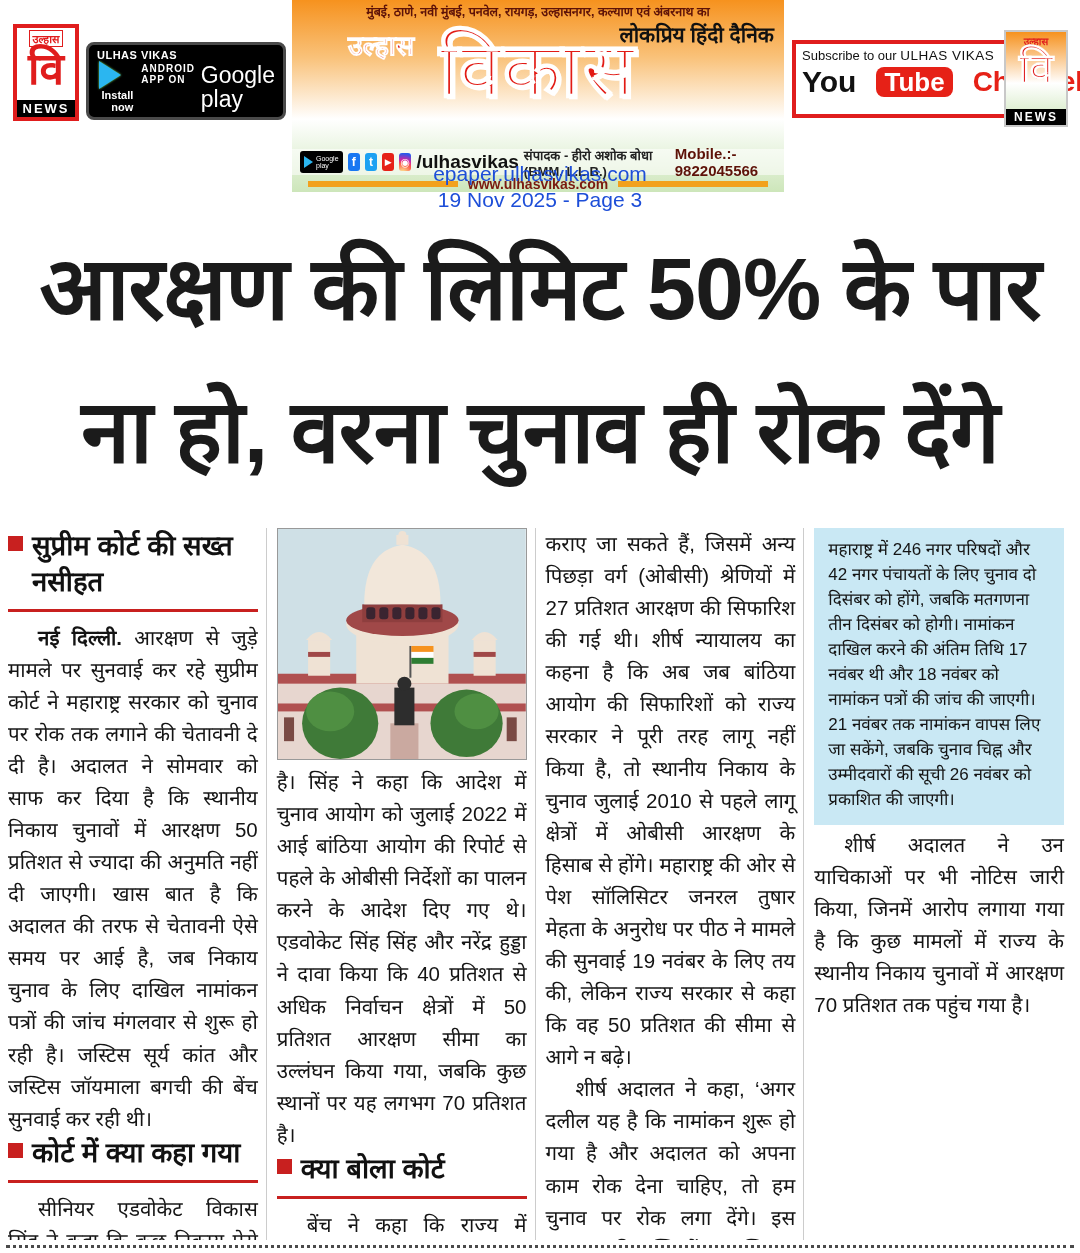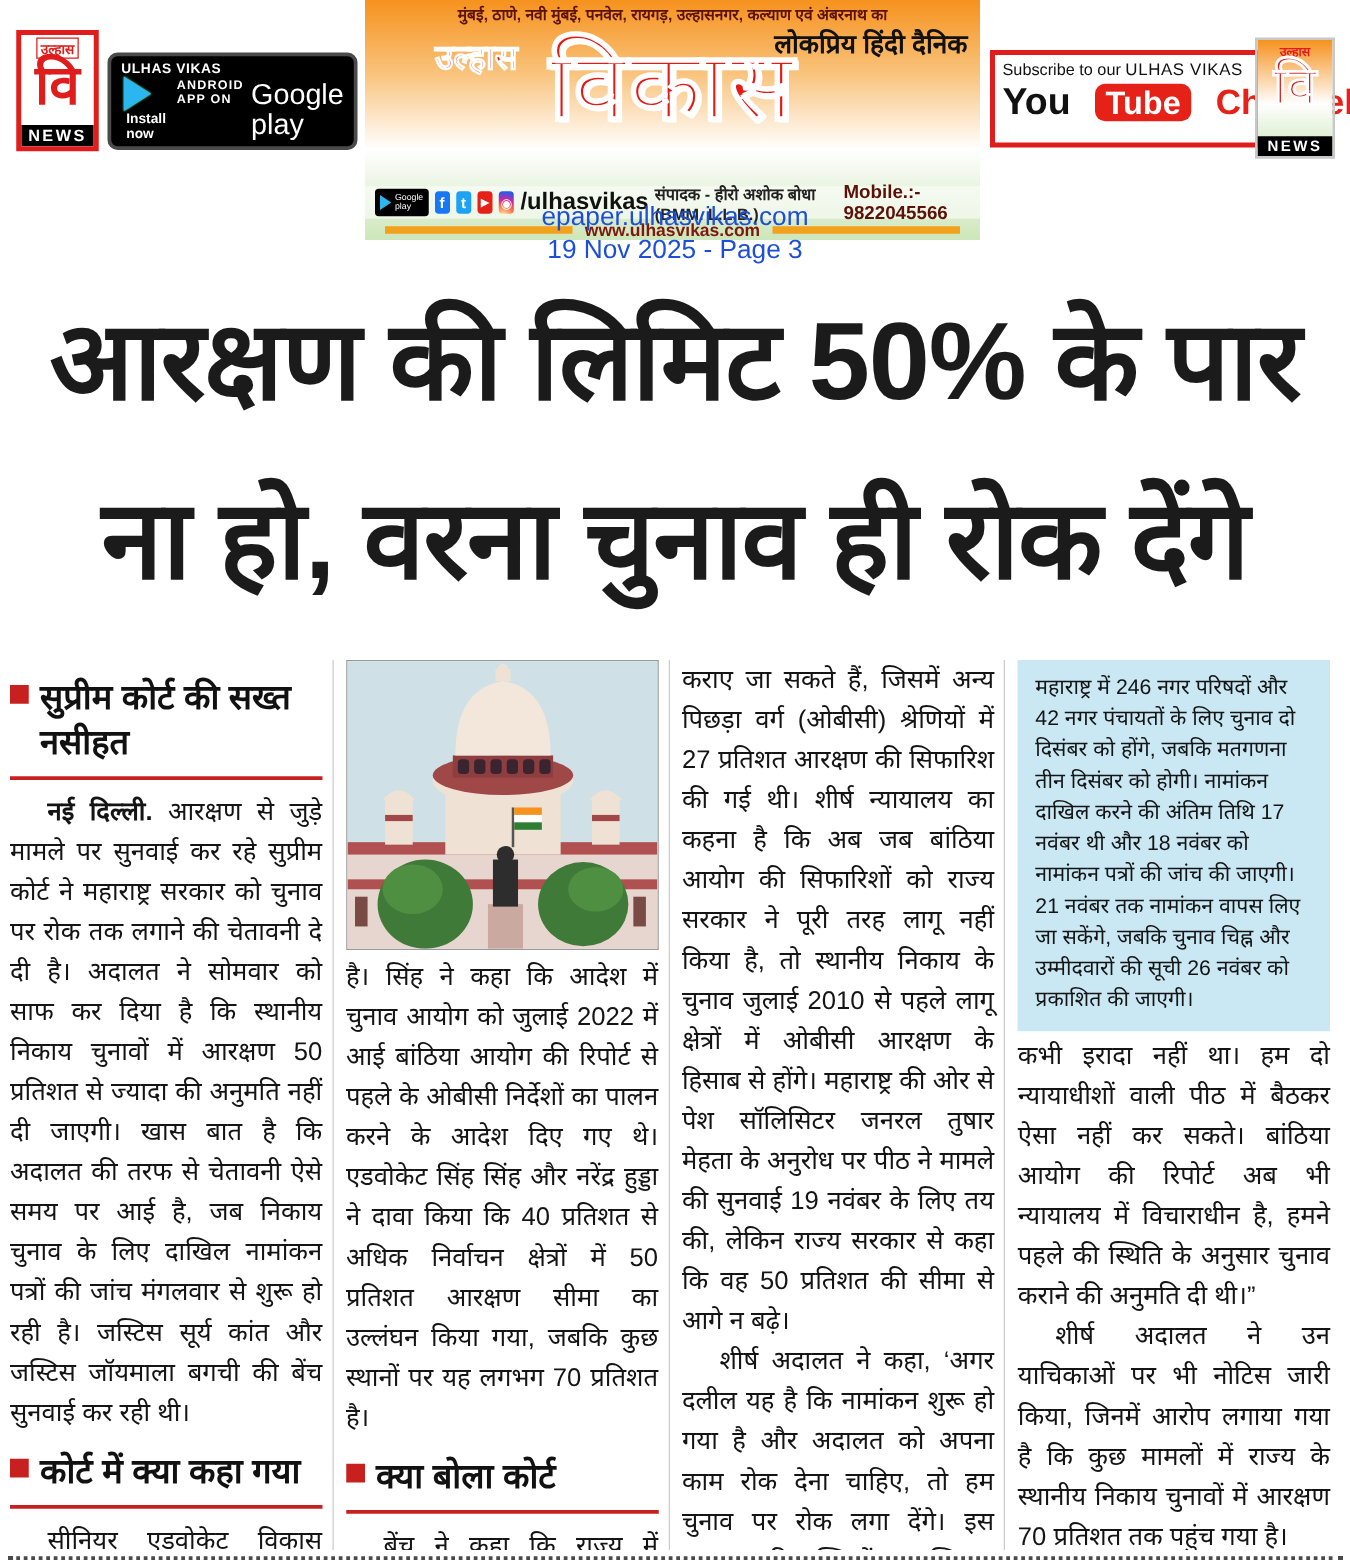--- a/index.html
+++ b/index.html
@@ -13,21 +13,21 @@
   .logo-left .l-big { font-size:44px; font-weight:bold; color:#e01d1d; line-height:1.0; }
   .logo-left .l-news { background:#000; color:#fff; font-weight:bold; font-size:13px; letter-spacing:2px; width:100%; text-align:center; padding:1px 0; margin-top:auto; }
 
   .gp-banner { position:absolute; left:86px; top:42px; width:200px; height:78px; background:#000; border:3px solid #4a4a4a; border-radius:8px; color:#fff; padding:4px 8px; cursor:pointer; }
   .gp-banner .gpb-brand { font-size:11px; font-weight:bold; letter-spacing:.5px; }
   .gp-banner .gpb-row { display:flex; align-items:center; gap:8px; }
   .gp-triangle { width:0; height:0; border-top:14px solid transparent; border-bottom:14px solid transparent; border-left:22px solid #2bb6f0; filter:drop-shadow(0 0 1px #7ae05a); margin-left:2px; }
   .gp-banner .gpb-right { display:flex; }
   .gp-banner .gpb-line1 { font-size:10px; font-weight:bold; letter-spacing:1px; }
   .gp-banner .gpb-line2 { font-size:23px; font-weight:normal; line-height:1.05; }
-  .gp-banner .gpb-install { font-size:11px; font-weight:bold; margin-left:4px; }
+  .gp-banner .gpb-install { font-size:11px; font-weight:bold; margin-left:4px;text-align:right; }
 
   .masthead { position:absolute; left:292px; top:0; width:492px; height:192px; background:linear-gradient(180deg,#f6921e 0%,#f9c27a 30%,#ffffff 62%,#cde6ba 100%); overflow:hidden; }
   .coverage { text-align:center; font-size:12.5px; font-weight:bold; color:#5d1208; padding-top:3px; }
   .mast-tagline { position:absolute; right:10px; top:20px; font-size:21px; font-weight:bold; color:#111; }
   .title-small { position:absolute; left:56px; top:26px; font-size:27px; font-weight:900; color:#e21b15; -webkit-text-stroke:1px #fff; }
   .title-big { position:absolute; left:0; right:0; top:32px; text-align:center; font-size:76px; font-weight:900; color:#e21b15; -webkit-text-stroke:2px #fff; text-shadow:2px 2px 0 #ffffff; line-height:1.0; letter-spacing:2px; }
   .mast-bottom { position:absolute; left:0; right:0; bottom:17px; height:26px; display:flex; align-items:center; gap:5px; padding:0 8px; background:rgba(255,255,255,.55); }
   .mini-gp { background:#000; color:#fff; font-size:7px; border-radius:3px; padding:1px 4px; display:flex; align-items:center; gap:3px; height:22px; cursor:pointer; }
   .mini-gp .tri { width:0; height:0; border-top:6px solid transparent; border-bottom:6px solid transparent; border-left:9px solid #2bb6f0; }
   .soc { width:18px; height:18px; border-radius:3px; color:#fff; font-size:12px; font-weight:bold; display:flex; align-items:center; justify-content:center; cursor:pointer; }
@@ -61,21 +61,21 @@
   
   .headline { position:absolute; top:218px; left:10px; right:10px; text-align:center; color:#1b1b1b; font-weight:800; font-size:88px; line-height:1.62; letter-spacing:-1px; }
 
   
   .columns { position:absolute; top:528px; left:8px; right:8px; bottom:13px; display:flex; overflow:hidden; }
   .col { flex:1 1 0; overflow:hidden; padding-right:8px; }
   .col + .col { border-left:1px solid #cccccc; padding-left:10px; }
   .col p { font-size:20.5px; line-height:1.565; text-align:justify; color:#141414; text-indent:30px; }
   .col p.noindent { text-indent:0; }
   .lead { font-weight:bold; }
-  .sec-head { display:flex; gap:9px; border-bottom:3px solid #c8201f; padding-bottom:9px; margin-bottom:10px; margin-top:12px; }
+  .sec-head { display:flex; gap:9px; border-bottom:3px solid #c8201f; padding-bottom:9px; margin-bottom:10px; margin-top:0; }
   .sec-head .sq { flex:0 0 auto; width:15px; height:15px; background:#c8201f; margin-top:8px; }
   .sec-head .sh-text { font-size:27.5px; font-weight:bold; color:#111; line-height:1.3; }
 
   .photo { width:100%; height:232px; border:1px solid #999; display:block; margin-bottom:6px; }
 
   .blue-box { background:#c9e8f4; padding:10px 14px 12px 14px; margin-bottom:4px; }
   .blue-box .bb-head { font-size:27px; font-weight:bold; color:#111; margin-bottom:6px; }
   .blue-box .bb-text { font-size:17px; line-height:1.47; color:#141414; text-align:left; text-indent:0; }
 
   .bottom-dots { position:absolute; left:6px; right:6px; bottom:5px; border-top:3px dotted #4a4a4a; height:0; }
@@ -239,20 +239,19 @@
     <div class="col">
       <p class="noindent">कराए जा सकते हैं, जिसमें अन्य पिछड़ा वर्ग (ओबीसी) श्रेणियों में 27 प्रतिशत आरक्षण की सिफारिश की गई थी। शीर्ष न्यायालय का कहना है कि अब जब बांठिया आयोग की सिफारिशों को राज्य सरकार ने पूरी तरह लागू नहीं किया है, तो स्थानीय निकाय के चुनाव जुलाई 2010 से पहले लागू क्षेत्रों में ओबीसी आरक्षण के हिसाब से होंगे। महाराष्ट्र की ओर से पेश सॉलिसिटर जनरल तुषार मेहता के अनुरोध पर पीठ ने मामले की सुनवाई 19 नवंबर के लिए तय की, लेकिन राज्य सरकार से कहा कि वह 50 प्रतिशत की सीमा से आगे न बढ़े।</p>
       <p>शीर्ष अदालत ने कहा, ‘अगर दलील यह है कि नामांकन शुरू हो गया है और अदालत को अपना काम रोक देना चाहिए, तो हम चुनाव पर रोक लगा देंगे। इस अदालत की शक्तियों का इम्तिहान न लें।’</p>
 
     </div>
 
     <div class="col">
       <div class="blue-box">
         <div class="bb-text">महाराष्ट्र में 246 नगर परिषदों और 42 नगर पंचायतों के लिए चुनाव दो दिसंबर को होंगे, जबकि मतगणना तीन दिसंबर को होगी। नामांकन दाखिल करने की अंतिम तिथि 17 नवंबर थी और 18 नवंबर को नामांकन पत्रों की जांच की जाएगी। 21 नवंबर तक नामांकन वापस लिए जा सकेंगे, जबकि चुनाव चिह्न और उम्मीदवारों की सूची 26 नवंबर को प्रकाशित की जाएगी।</div>
       </div>
-      <p class="noindent">कभी इरादा नहीं था। हम दो न्यायाधीशों वाली पीठ में बैठकर ऐसा नहीं कर सकते। बांठिया आयोग की रिपोर्ट अब भी न्यायालय में विचाराधीन है, हमने पहले की स्थिति के अनुसार चुनाव कराने की अनुमति दी थी।”</p>
       <p>शीर्ष अदालत ने उन याचिकाओं पर भी नोटिस जारी किया, जिनमें आरोप लगाया गया है कि कुछ मामलों में राज्य के स्थानीय निकाय चुनावों में आरक्षण 70 प्रतिशत तक पहुंच गया है।</p>
     </div>
 
   </div>
 
   <div class="bottom-dots"></div>
 </div>
 
 </body></html>

